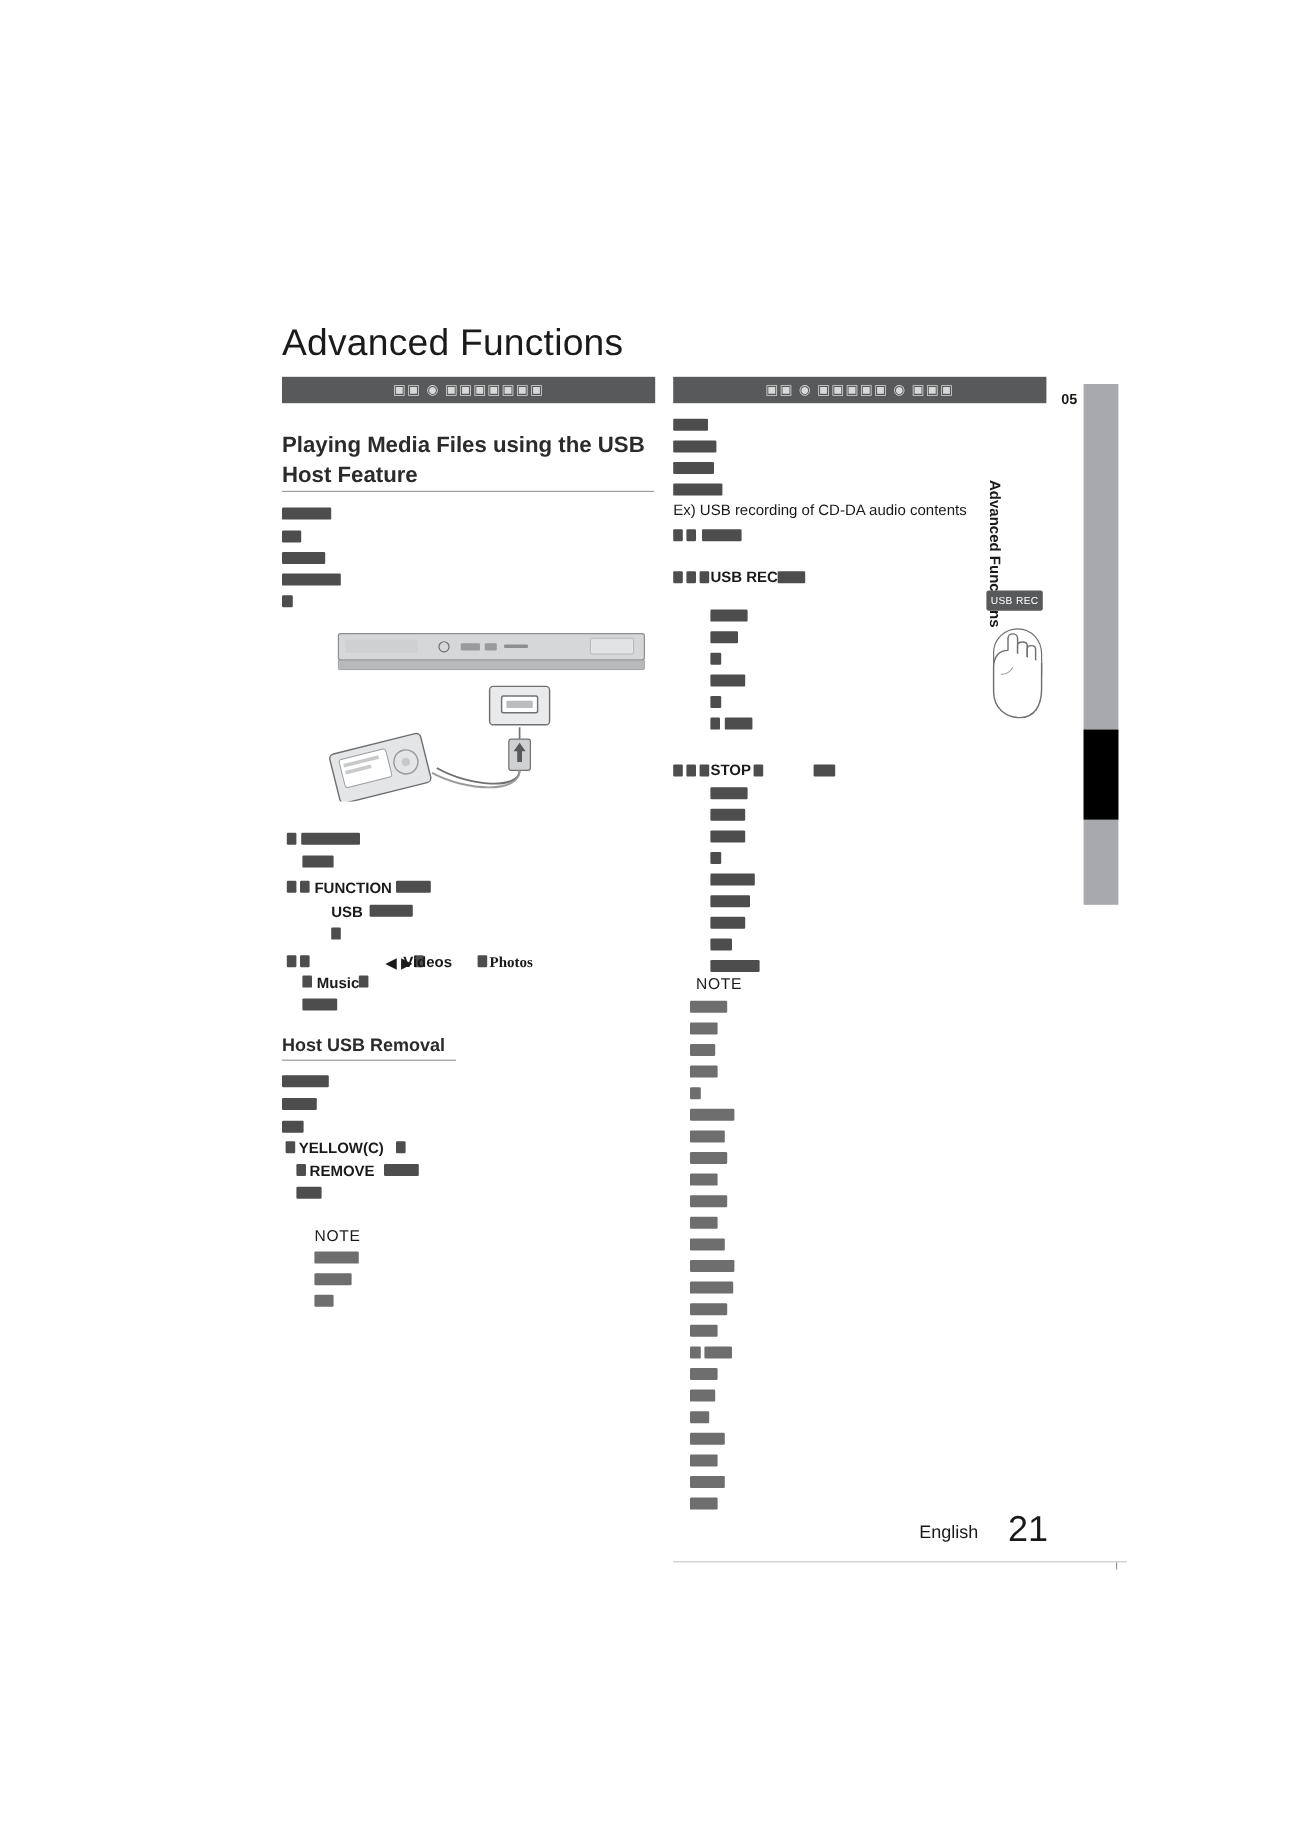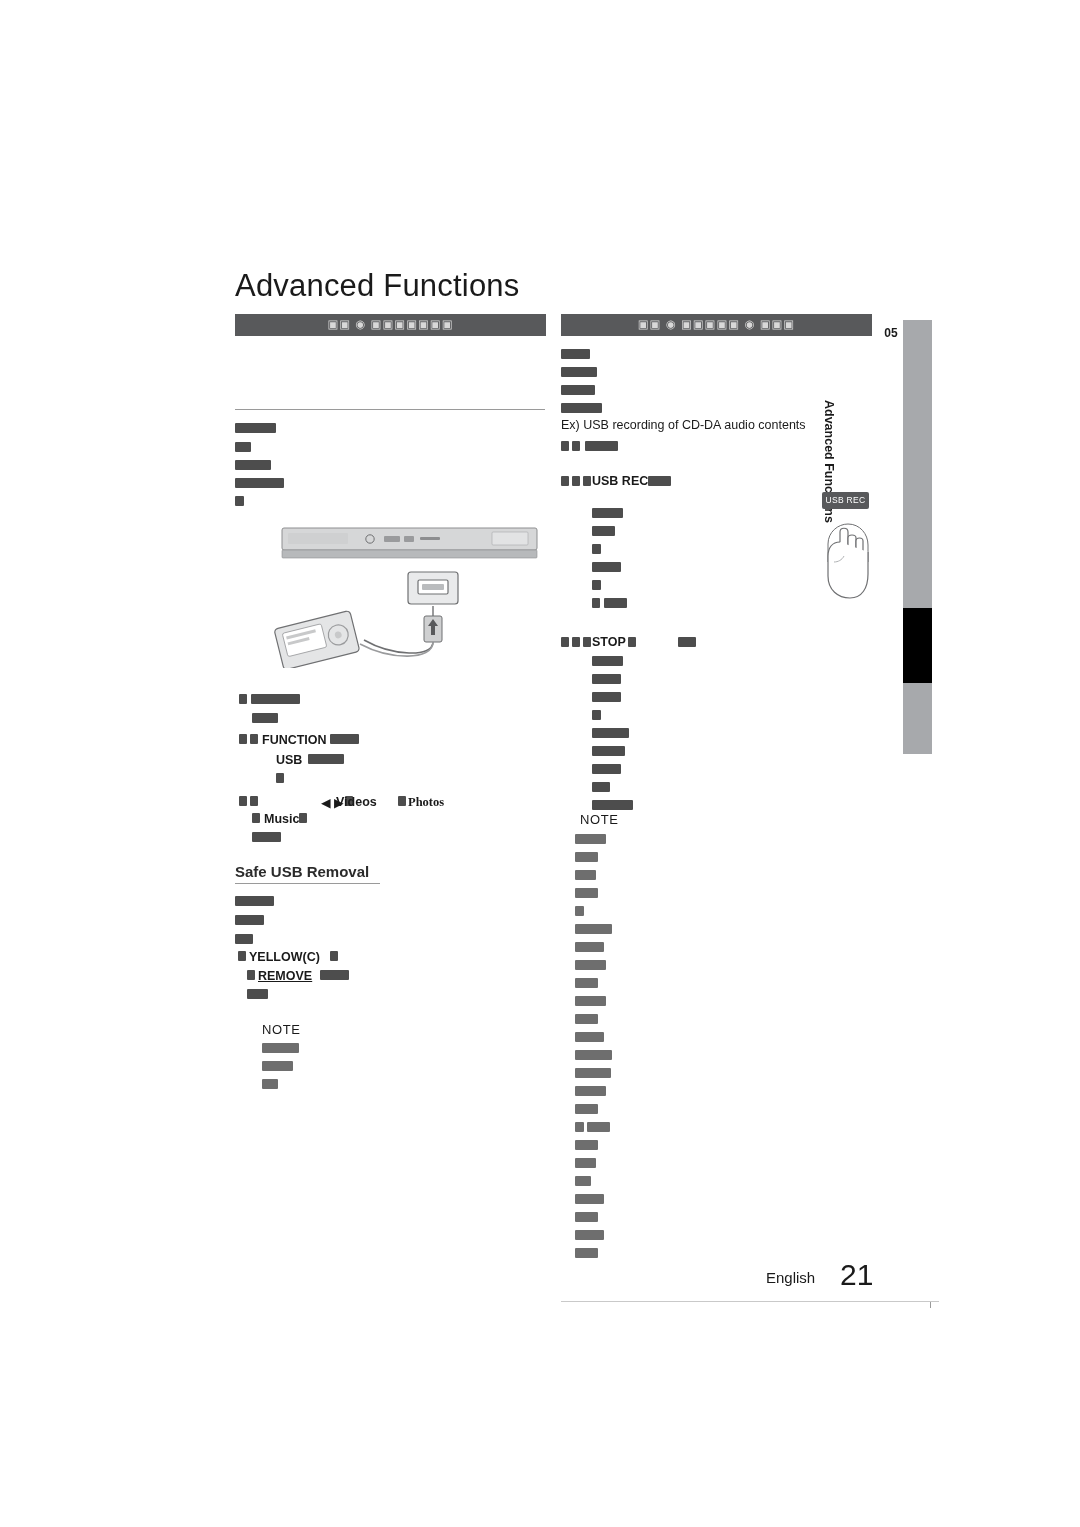--- a/index.html
+++ b/index.html
@@ -222,20 +222,21 @@
 
   <div class="doc-title">Advanced Functions</div>
 
   <div class="colbar left">
     <div class="bartext">▣▣ ◉ ▣▣▣▣▣▣▣</div>
   </div>
   <div class="colbar right">
     <div class="bartext">▣▣ ◉ ▣▣▣▣▣ ◉ ▣▣▣</div>
   </div>
 
+  <div class="sec-title" id="sec-usbhost">Playing Media Files using the USB Host Feature</div>
   <div class="rule" id="rule-1"></div>
 
   <div class="rd" style="left:235px; top:423px; width:41px; height:10px;"></div>
   <div class="rd" style="left:235px; top:442px; width:16px; height:10px;"></div>
   <div class="rd" style="left:235px; top:460px; width:36px; height:10px;"></div>
   <div class="rd" style="left:235px; top:478px; width:49px; height:10px;"></div>
   <div class="rd" style="left:235px; top:496px; width:9px; height:10px;"></div>
 
   <svg id="illus" viewBox="0 0 290 150">
 
@@ -285,32 +286,32 @@
   <div class="txt" style="left:321px; top:795px;">◀ ▶</div>
   <div class="rd" style="left:345px; top:796px; width:8px; height:10px;"></div>
   <div class="txt b" style="left:336px; top:795px;">Videos</div>
   <div class="rd" style="left:398px; top:796px; width:8px; height:10px;"></div>
   <div class="txt b" style="left:408px; top:795px;font-family:Liberation Serif, serif;">Photos</div>
   <div class="rd" style="left:252px; top:813px; width:8px; height:10px;"></div>
   <div class="txt b" style="left:264px; top:812px;">Music</div>
   <div class="rd" style="left:299px; top:813px; width:8px; height:10px;"></div>
   <div class="rd" style="left:252px; top:832px; width:29px; height:10px;"></div>
 
-  <div class="sub-title">Safe USB Removal</div>
+  <div class="sub-title">Host USB Removal</div>
   <div class="rule" id="rule-2"></div>
 
   <div class="rd" style="left:235px; top:896px; width:39px; height:10px;"></div>
   <div class="rd" style="left:235px; top:915px; width:29px; height:10px;"></div>
   <div class="rd" style="left:235px; top:934px; width:18px; height:10px;"></div>
 
   <div class="rd" style="left:238px; top:951px; width:8px; height:10px;"></div>
   <div class="txt b" style="left:249px; top:950px;">YELLOW(C)</div>
   <div class="rd" style="left:330px; top:951px; width:8px; height:10px;"></div>
   <div class="rd" style="left:247px; top:970px; width:8px; height:10px;"></div>
-  <div class="txt b" style="left:258px; top:969px;text-decoration:underline;">REMOVE</div>
+  <div class="txt b" style="left:258px; top:969px;">REMOVE</div>
   <div class="rd" style="left:320px; top:970px; width:29px; height:10px;"></div>
   <div class="rd" style="left:247px; top:989px; width:21px; height:10px;"></div>
 
   <div class="txt note" style="left:262px; top:1022px;">NOTE</div>
   <div class="rd lite" style="left:262px; top:1043px; width:37px; height:10px;"></div>
   <div class="rd lite" style="left:262px; top:1061px; width:31px; height:10px;"></div>
   <div class="rd lite" style="left:262px; top:1079px; width:16px; height:10px;"></div>
 
   <div class="rd" style="left:561px; top:349px; width:29px; height:10px;"></div>
   <div class="rd" style="left:561px; top:367px; width:36px; height:10px;"></div>

